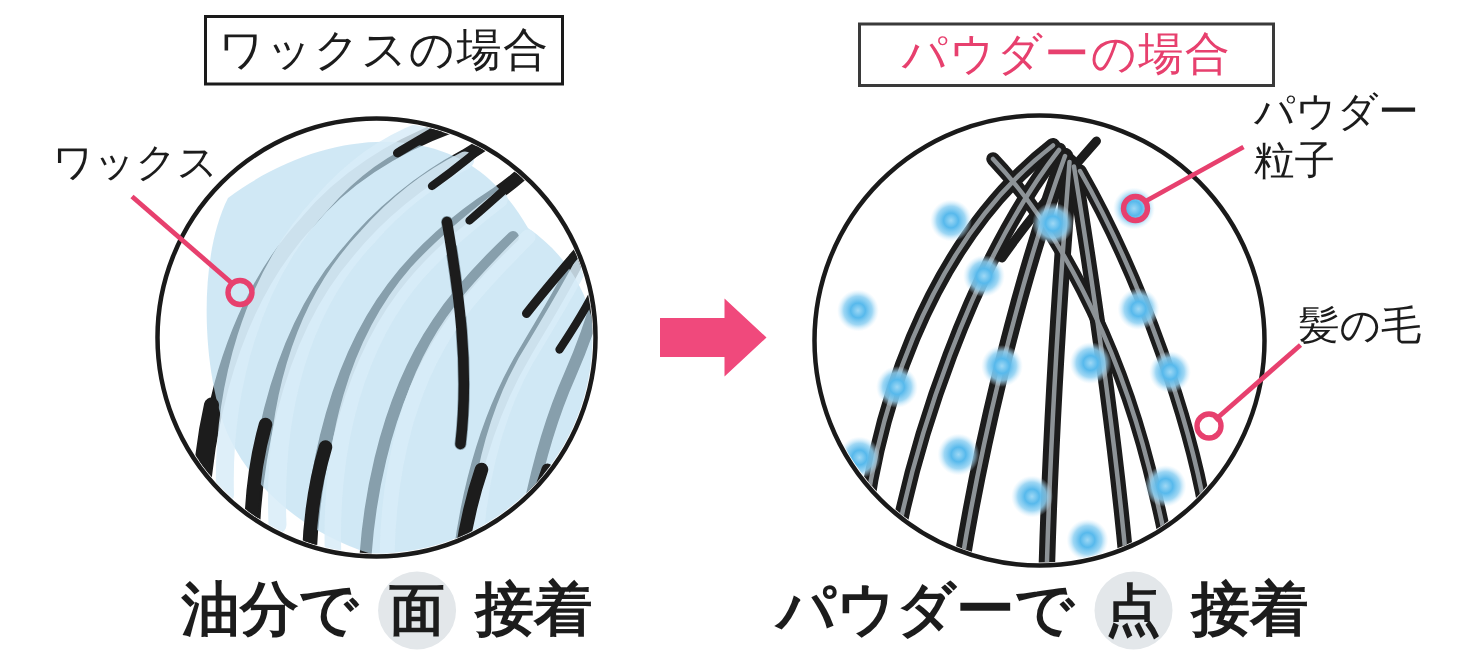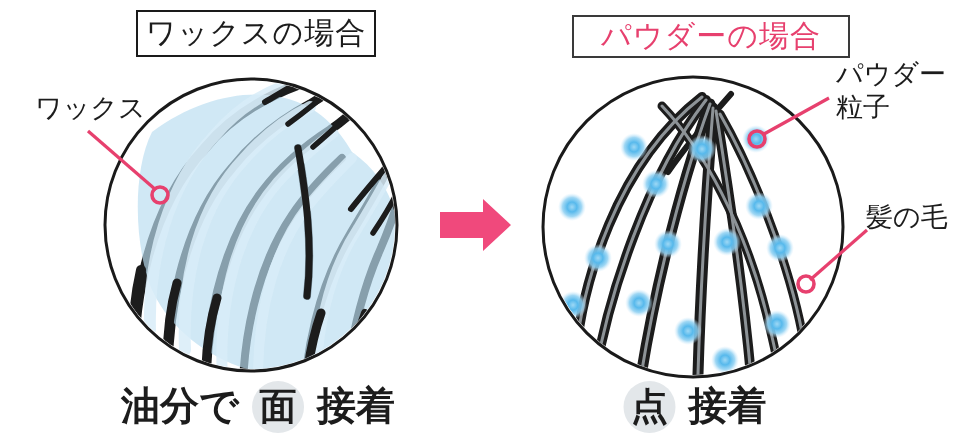--- a/index.html
+++ b/index.html
@@ -189,17 +189,18 @@
 
   <div class="callout hair">髪の毛</div>
 
   <div class="caption left">
     <span>油分で</span>
     <span class="emph">面</span>
     <span>接着</span>
   </div>
 
   <div class="caption right">
+    <span>パウダーで</span>
     <span class="emph">点</span>
     <span>接着</span>
   </div>
 
 </div>
 
 </body></html>

